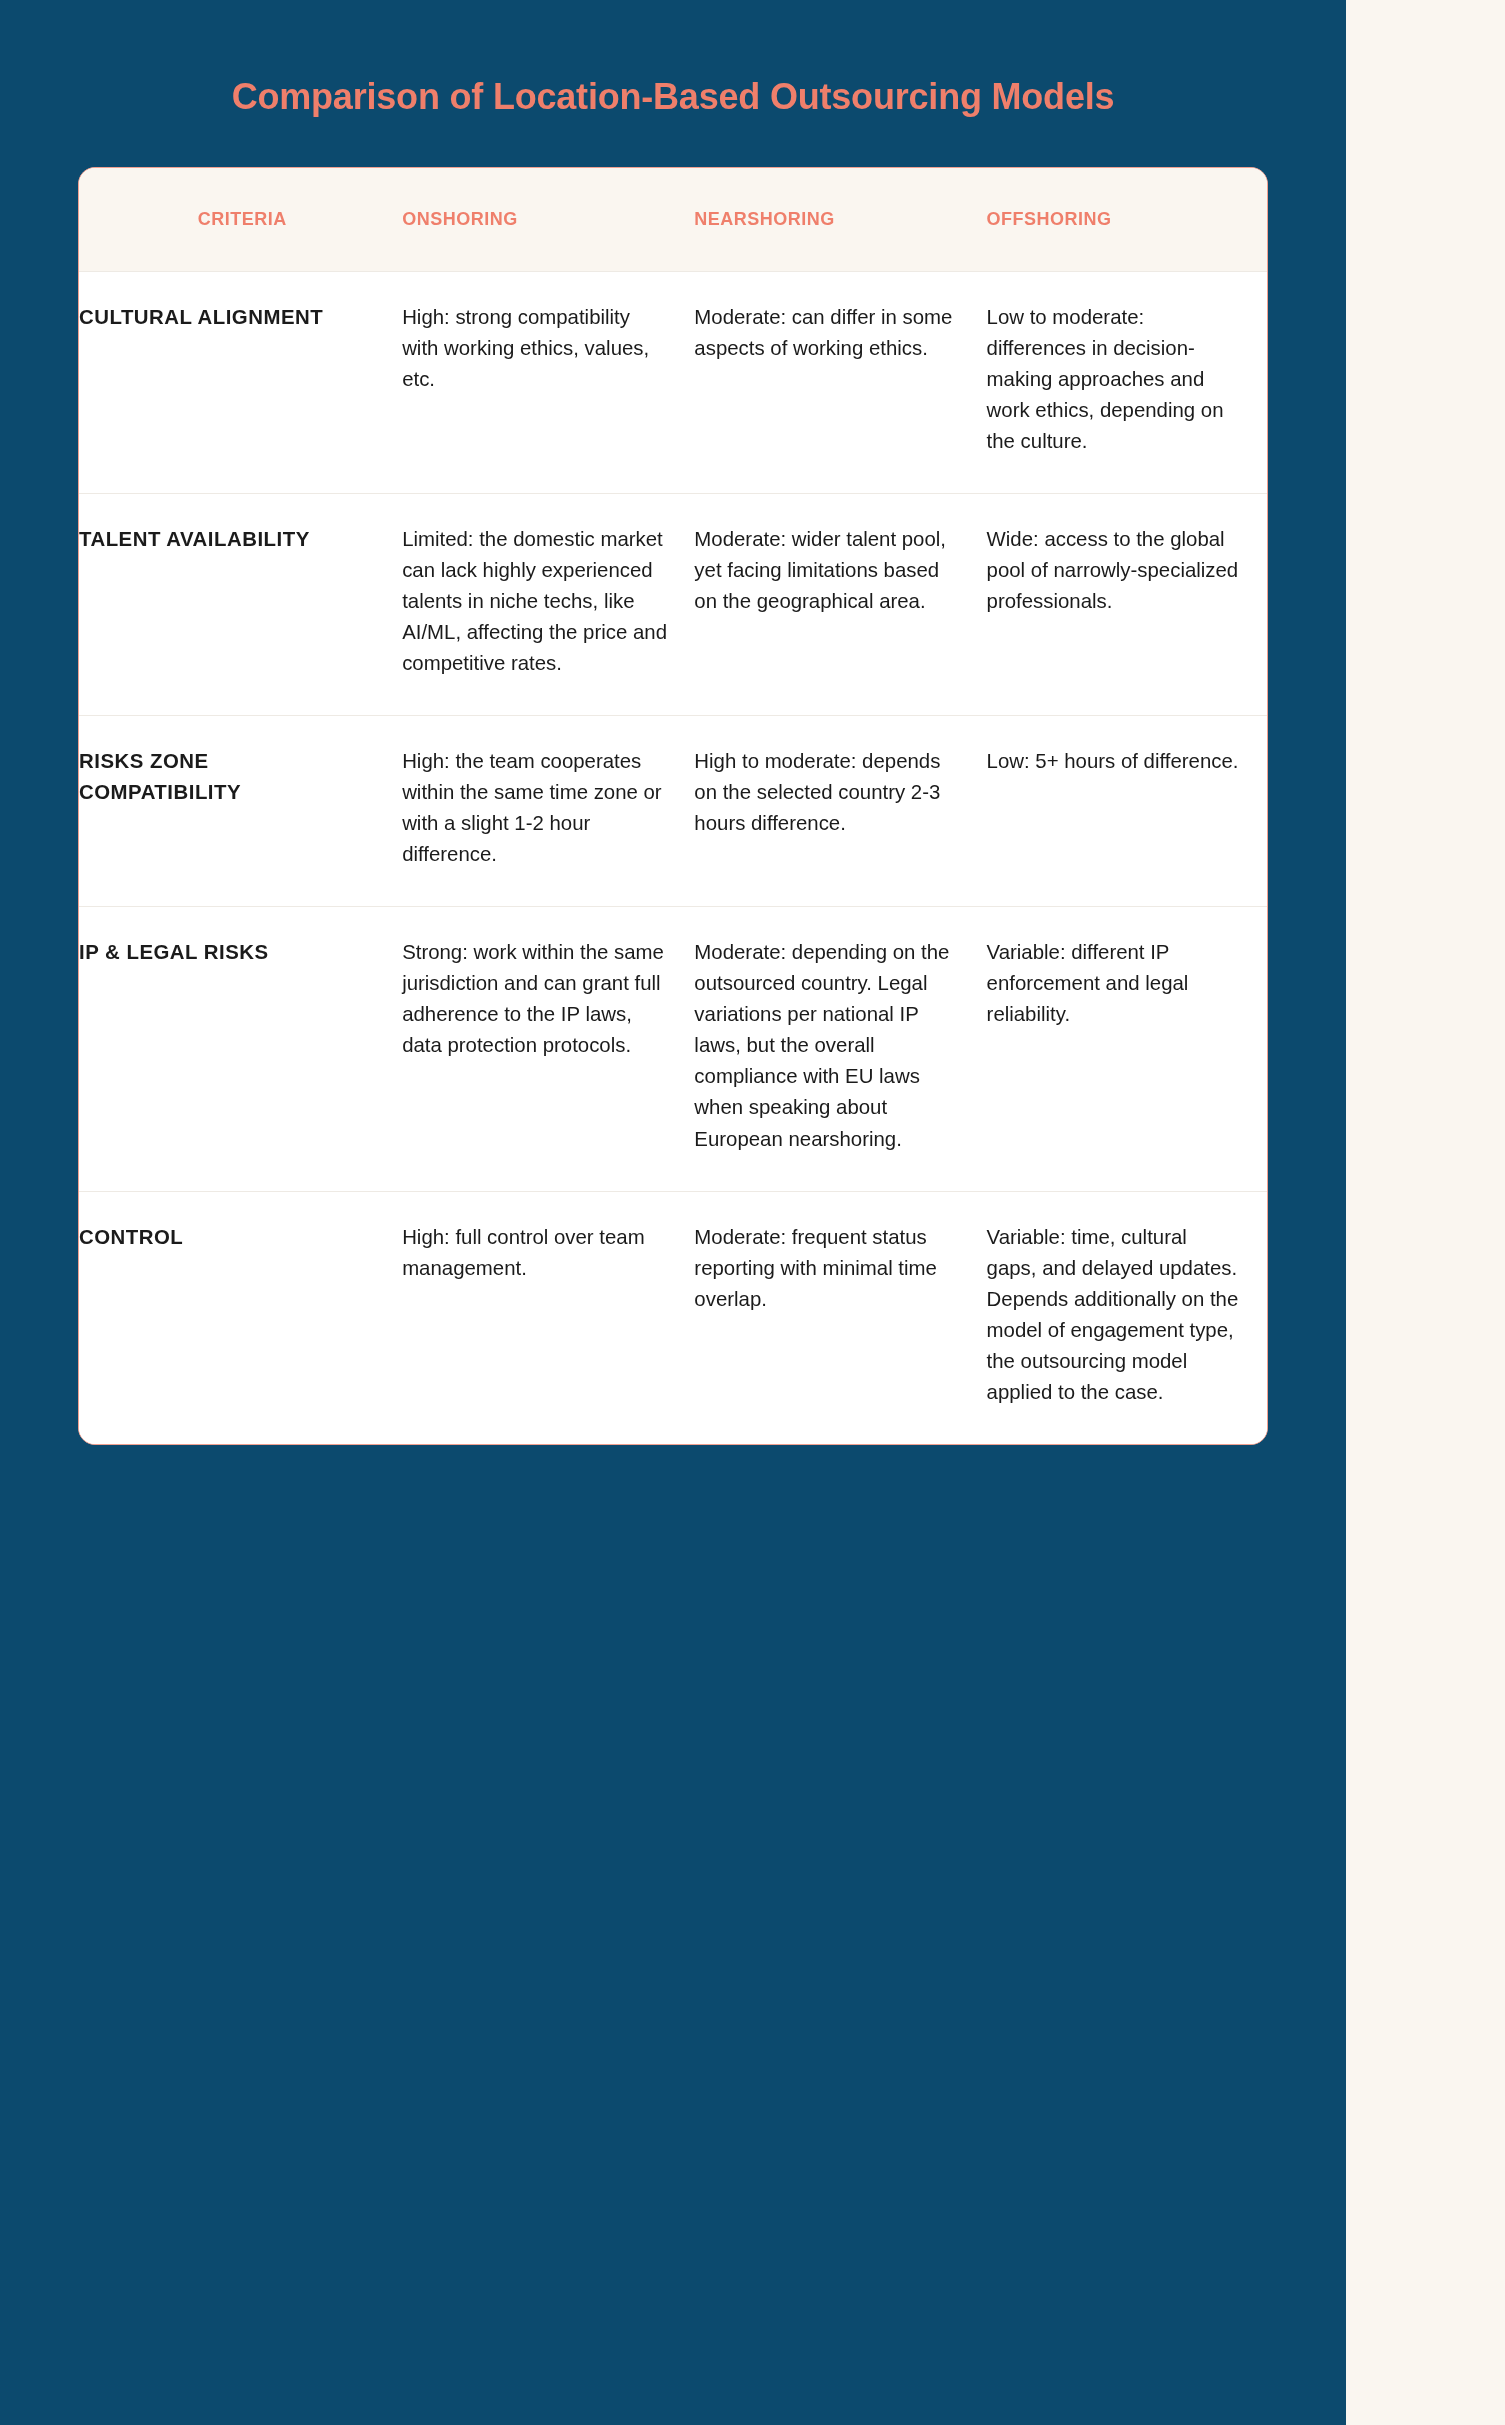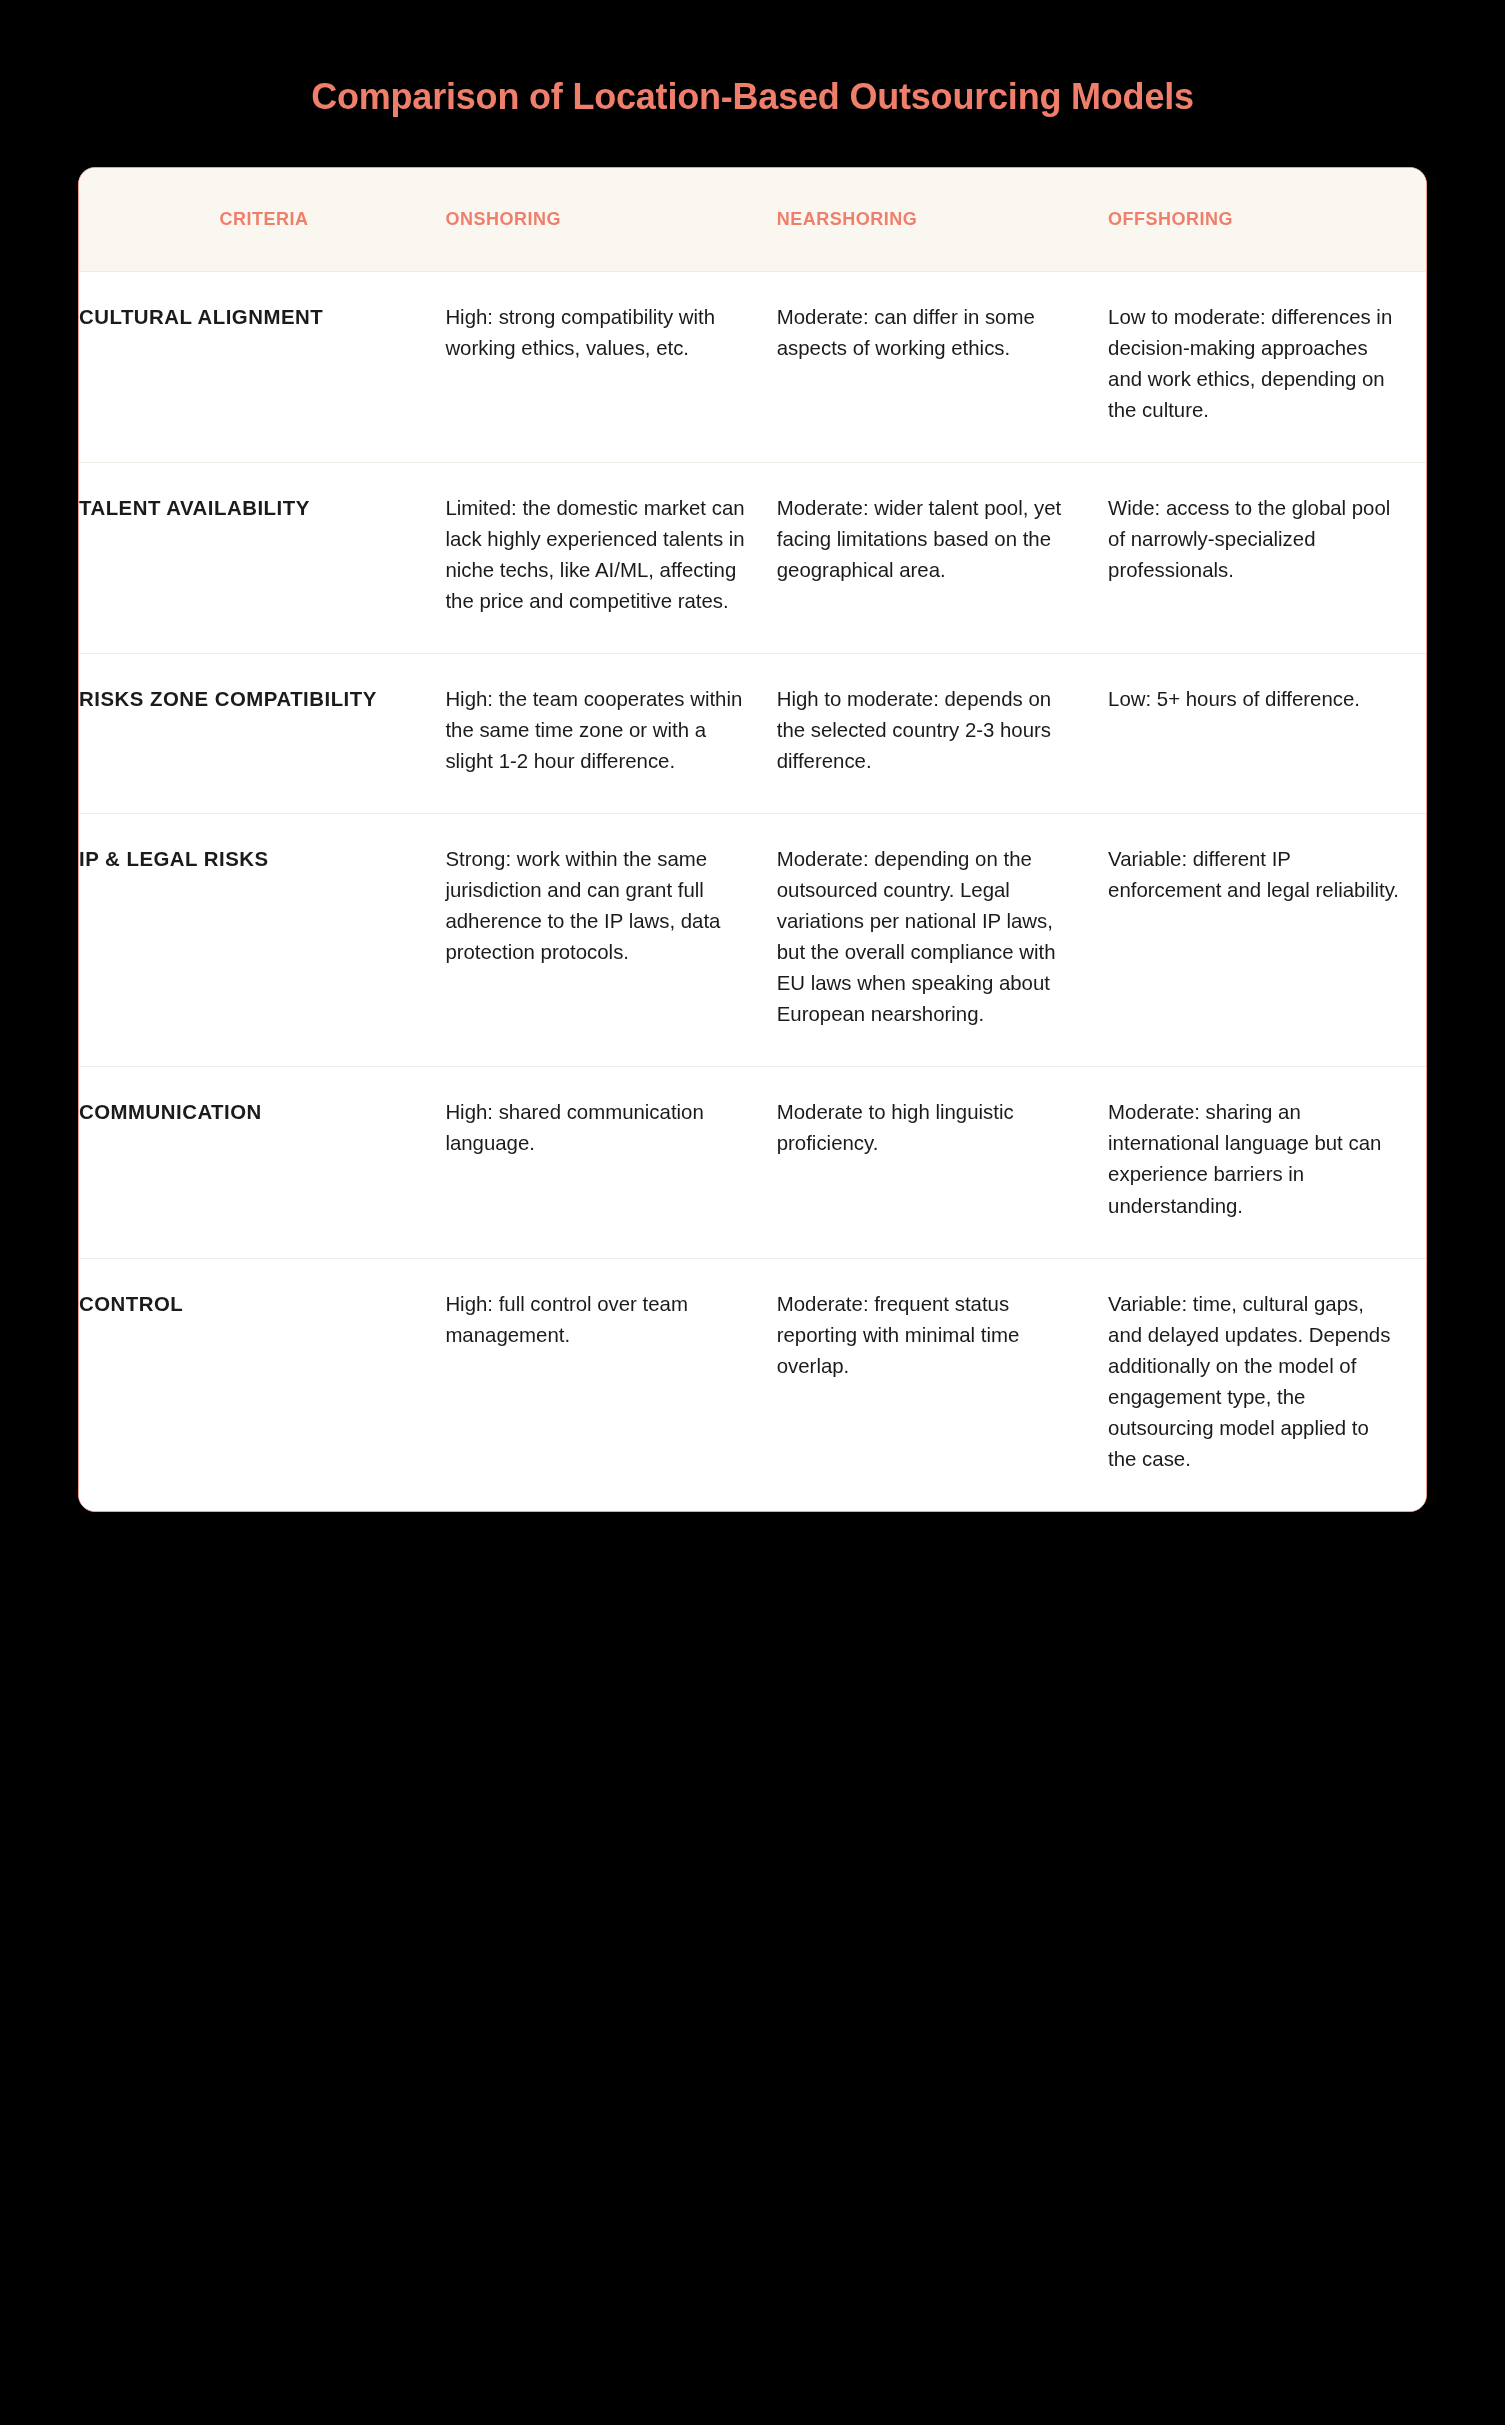--- a/index.html
+++ b/index.html
@@ -10,23 +10,23 @@
     background: #faf6f0;
   }
 
   body {
     font-family: "Liberation Sans", sans-serif;
     -webkit-font-smoothing: antialiased;
     padding: 0;
   }
 
   .page {
-    width: 1505px;
+    width: 1346px;
     min-height: 2426px;
-    background: #000000;
+    background: #0c4a6e;
     padding: 0 78px;
   }
 
   .page-title {
     text-align: center;
     color: #ef7f6b;
     font-size: 36px;
     font-weight: 700;
     letter-spacing: -0.2px;
     padding-top: 75px;
@@ -148,26 +148,20 @@
           <td class="body-cell">Low: 5+ hours of difference.</td>
         </tr>
 
         <tr>
           <td class="criteria-cell">IP &amp; LEGAL RISKS</td>
           <td class="body-cell">Strong: work within the same jurisdiction and can grant full adherence to the IP laws, data protection protocols.</td>
           <td class="body-cell">Moderate: depending on the outsourced country. Legal variations per national IP laws, but the overall compliance with EU laws when speaking about European nearshoring.</td>
           <td class="body-cell">Variable: different IP enforcement and legal reliability.</td>
         </tr>
 
-        <tr>
-          <td class="criteria-cell">COMMUNICATION</td>
-          <td class="body-cell">High: shared communication language.</td>
-          <td class="body-cell">Moderate to high linguistic proficiency.</td>
-          <td class="body-cell">Moderate: sharing an international language but can experience barriers in understanding.</td>
-        </tr>
 
         <tr>
           <td class="criteria-cell">CONTROL</td>
           <td class="body-cell">High: full control over team management.</td>
           <td class="body-cell">Moderate: frequent status reporting with minimal time overlap.</td>
           <td class="body-cell">Variable: time, cultural gaps, and delayed updates. Depends additionally on the model of engagement type, the outsourcing model applied to the case.</td>
         </tr>
 
       </tbody>
     </table>

